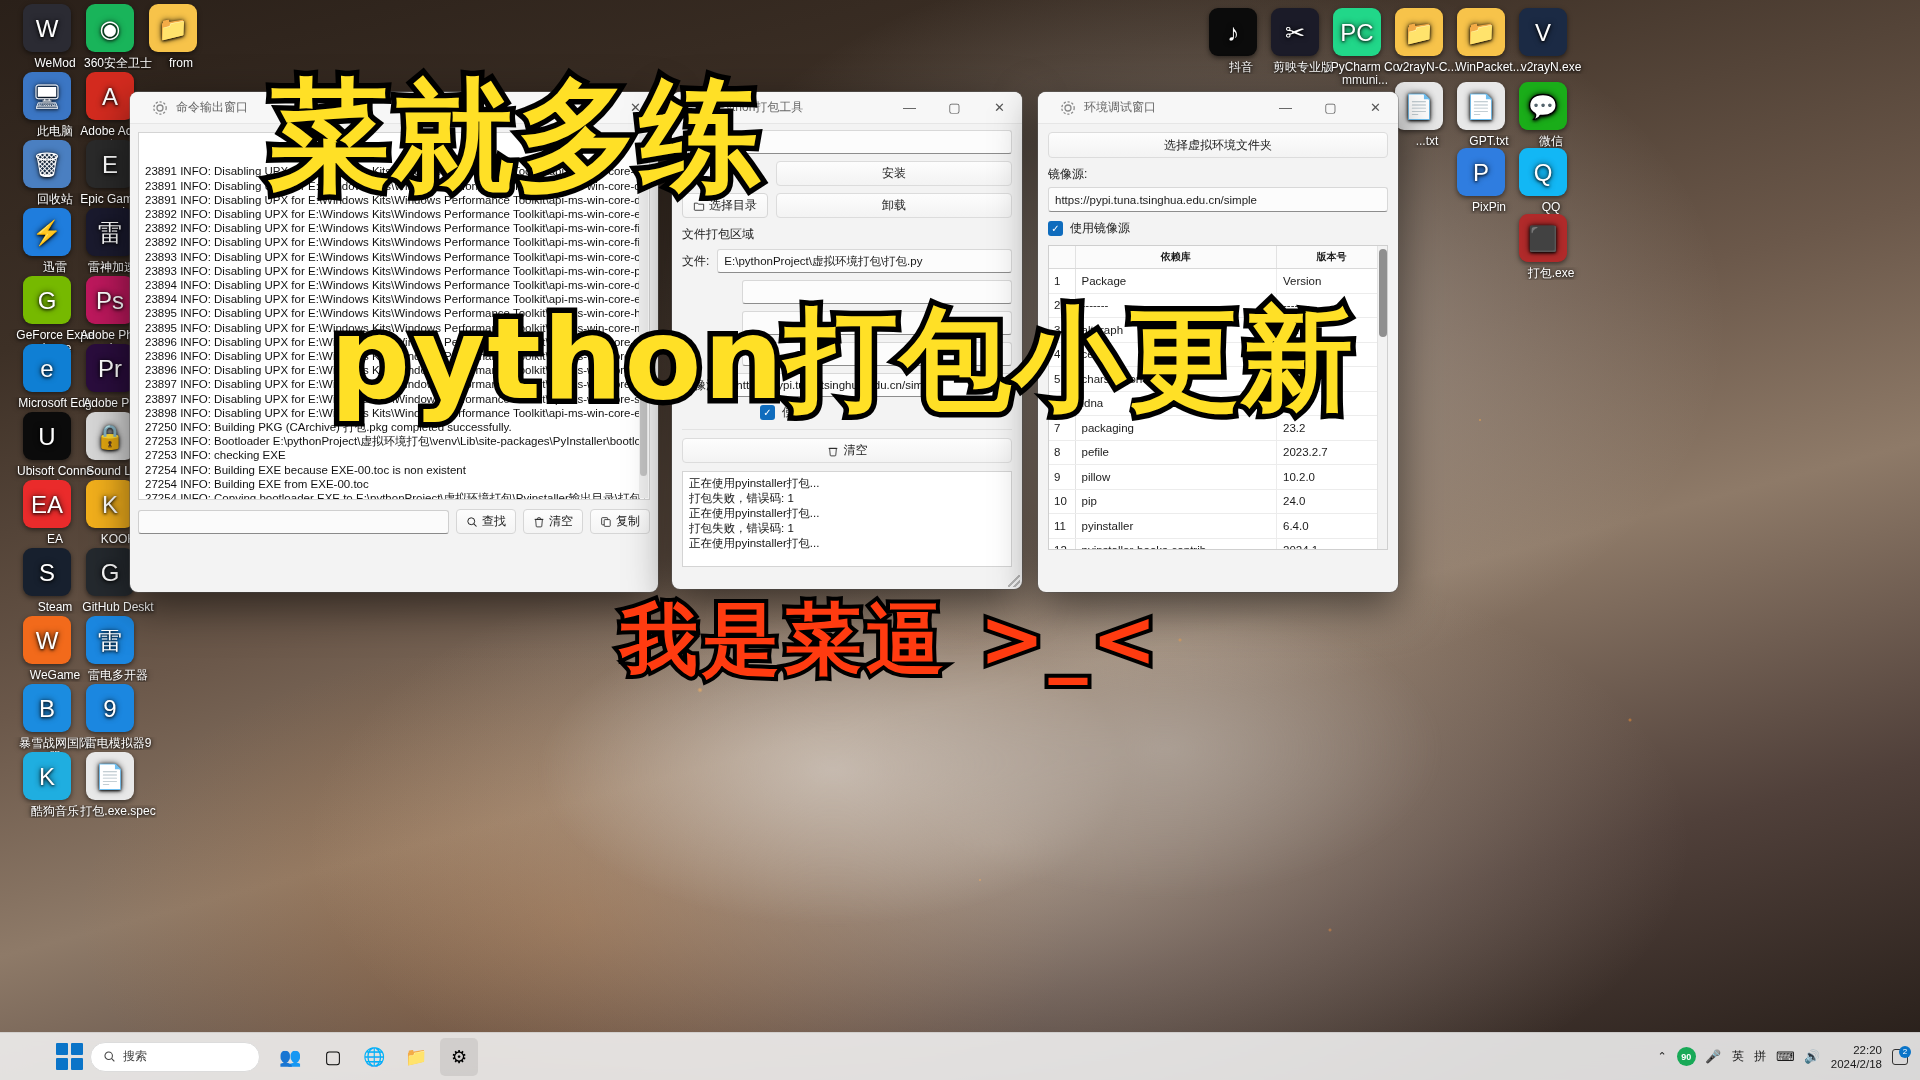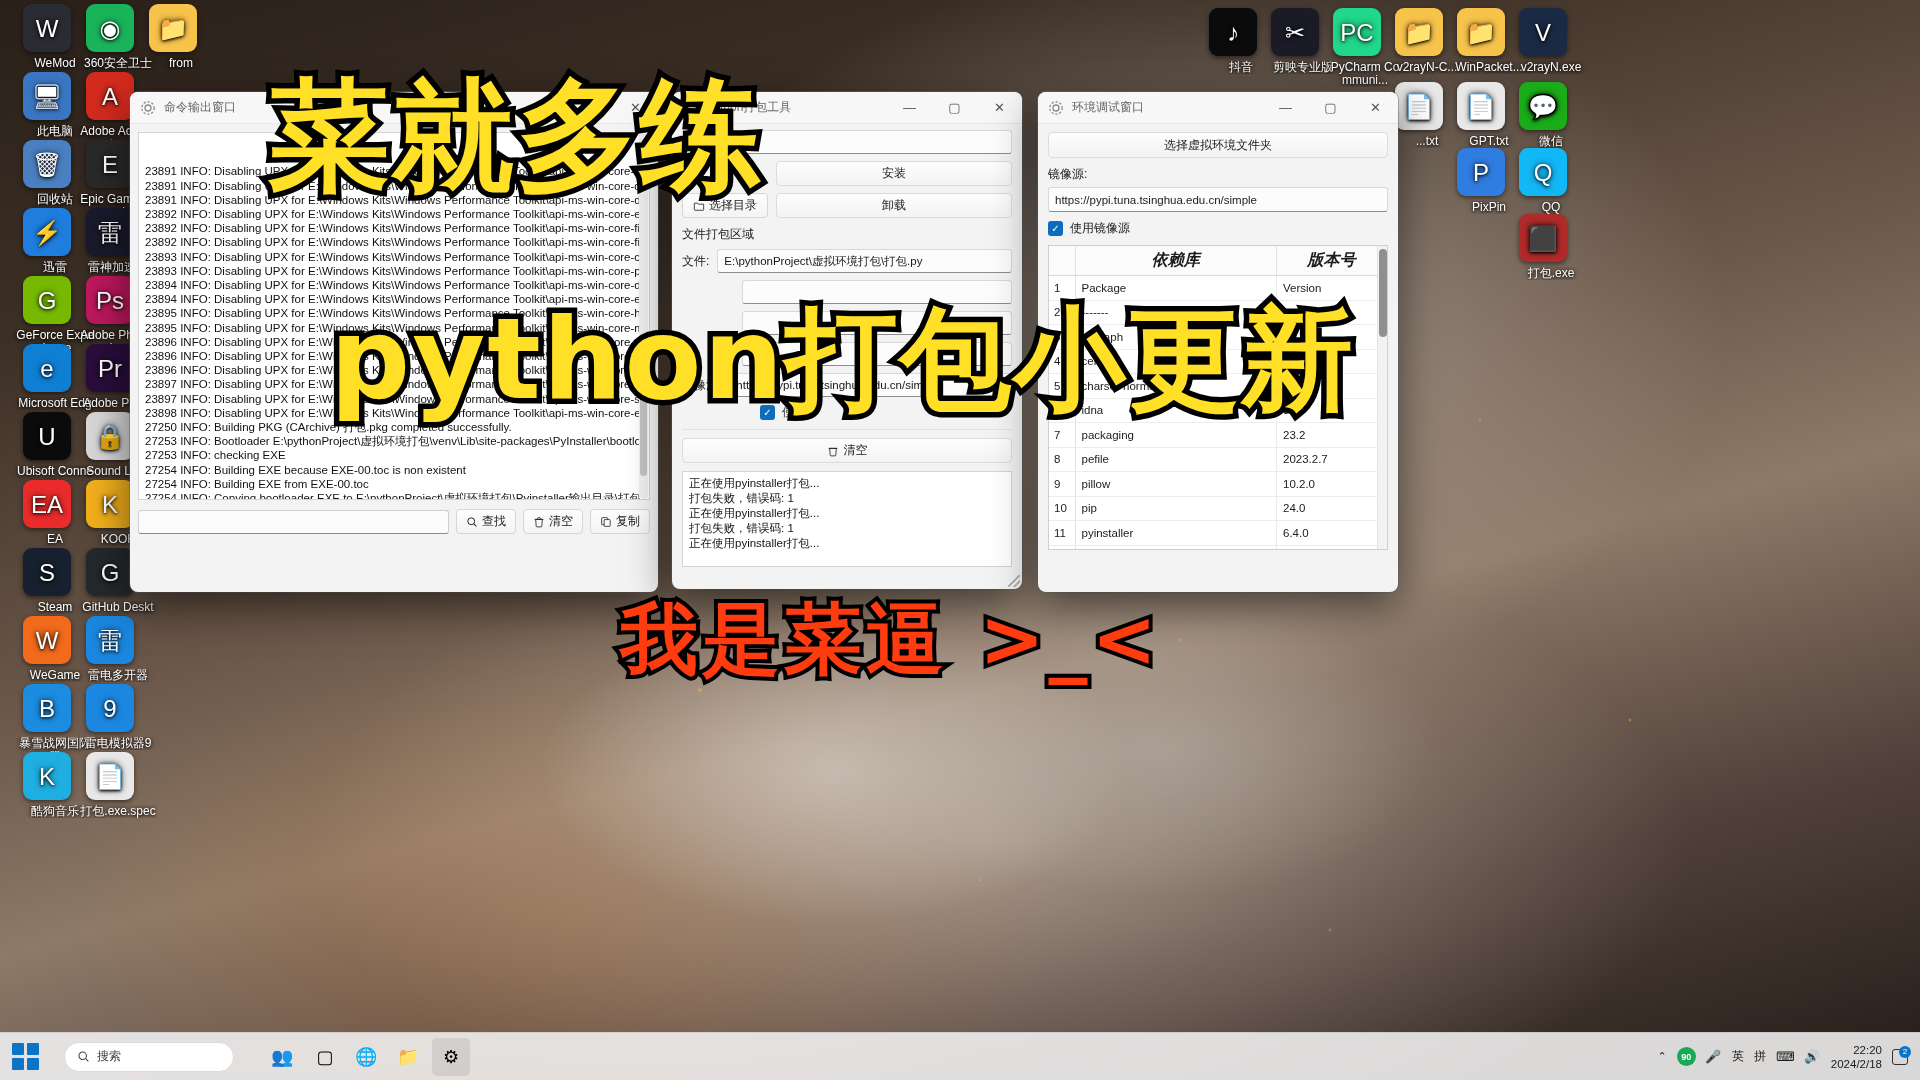--- a/index.html
+++ b/index.html
@@ -74,21 +74,21 @@
     border-radius: 8px;
     box-shadow: 0 14px 44px rgba(0,0,0,.55), 0 0 0 1px rgba(120,120,120,.45);
     overflow: hidden;
     font-size: 12px;
     color: #1b1b1b;
   }
   .titlebar {
     height: 32px;
     background: #f7f7f7;
     display: flex; align-items: center;
-    padding-left: 10px;
+    padding-left: 22px;
     border-bottom: 1px solid #e6e6e6;
   }
   .title-ico { width: 16px; height: 16px; margin-right: 8px; flex: 0 0 auto; }
   .title-text { font-size: 12px; color: #666; flex: 1 1 auto; }
   .wbtns { display: flex; height: 32px; }
   .wbtn {
     width: 45px; height: 32px;
     display: flex; align-items: center; justify-content: center;
     color: #555; font-size: 13px;
   }
@@ -199,24 +199,23 @@
   .env-lbl { font-size: 12px; margin-bottom: 4px; }
   .pkg-wrap {
     position: relative;
     height: 305px;
     border: 1px solid #cfcfcf;
     background: #fff;
     overflow: hidden;
   }
   table.pkg { width: 100%; border-collapse: collapse; font-size: 11.5px; table-layout: fixed; }
   table.pkg th {
-    font-weight: bold; font-size: 16px; padding: 4px 0;
+    font-weight: bold; font-size: 10px; padding: 4px 0;
     background: #fbfbfb; border-bottom: 1px solid #d9d9d9; border-right: 1px solid #e2e2e2;
     text-align: center;
-    font-style: italic;
   }
   table.pkg td {
     padding: 4px 6px; border-bottom: 1px solid #ececec; border-right: 1px solid #ececec;
     height: 24.5px; white-space: nowrap; overflow: hidden;
   }
   table.pkg td.num { width: 26px; text-align: left; color: #1b1b1b; padding-left: 5px; border-right: 1px solid #e2e2e2; background:#fff;}
   table.pkg td.ver { width: 110px; }
   .pkg-scroll {
     position: absolute; right: 0; top: 0; bottom: 0; width: 10px; background: #f2f2f2;
     border-left: 1px solid #e3e3e3;
@@ -244,21 +243,21 @@
   }
 
   
   #taskbar {
     position: absolute; left: 0; bottom: 0; width: 1920px; height: 48px;
     background: rgba(243,243,243,.88);
     backdrop-filter: blur(14px);
     display: flex; align-items: center;
     border-top: 1px solid rgba(0,0,0,.08);
   }
-  #tb-left { display: flex; align-items: center; gap: 24px; padding-left: 12px; }
+  #tb-left { display: flex; align-items: center; gap: 6px; padding-left: 12px; margin-left: 44px; }
   .start-btn {
     width: 28px; height: 28px;
     display: grid; grid-template-columns: 12px 12px; grid-template-rows: 12px 12px;
     gap: 3px;
   }
   .start-btn i { background: #0a74c8; border-radius: 1px; display:block; }
   .tb-search {
     height: 30px; width: 170px; border-radius: 16px;
     background: #fff; border: 1px solid #dcdcdc;
     display: flex; align-items: center; gap: 7px; padding: 0 12px;

